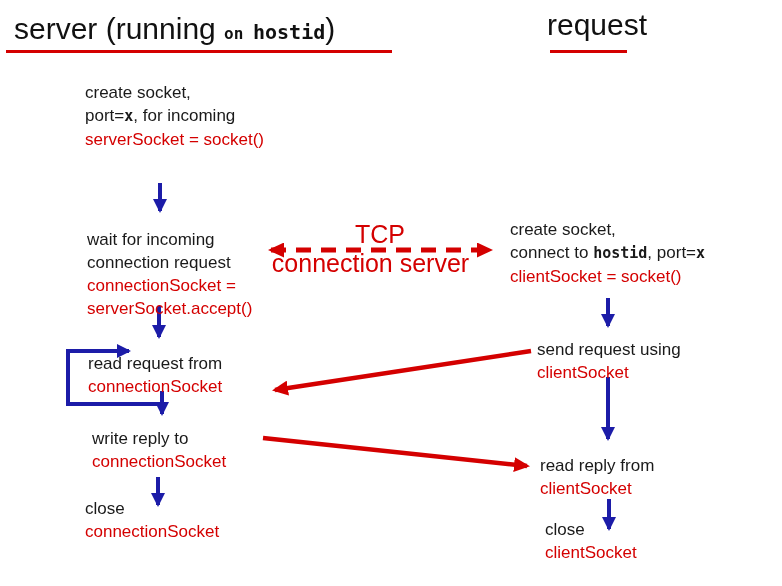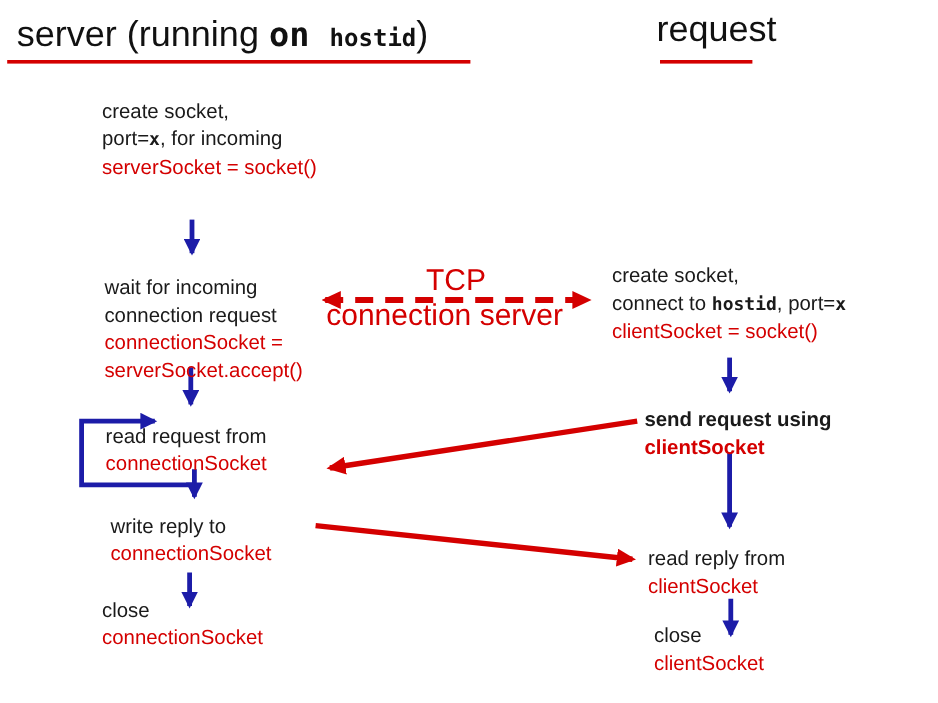--- a/index.html
+++ b/index.html
@@ -19,21 +19,21 @@
   .abs{position:absolute;}
   
   .heading{
     font-size:30px;
     letter-spacing:0px;
     color:#111;
     white-space:nowrap;
   }
   .heading .small-on{
     font-family:"DejaVu Sans Mono",monospace;
-    font-size:28px;
+    font-size:16px;
     font-weight:600;
   }
   .heading .mono-big{
     font-family:"DejaVu Sans Mono",monospace;
     font-size:20px;
     font-weight:600;
   }
   .underline{
     background:var(--red);
     height:3px;
@@ -135,21 +135,21 @@
     <div>close</div>
     <div class="code">connectionSocket</div>
   </div>
 
   <div class="abs tblock" style="left:510px;top:218px;">
     <div>create socket,</div>
     <div><span>connect to </span><span class="mono">hostid</span><span>, port=</span><span class="mono">x</span></div>
     <div class="code">clientSocket = socket()</div>
   </div>
 
-  <div class="abs tblock" style="left:537px;top:338px;font-weight:bold;">
+  <div class="abs tblock" style="left:537px;top:338px;">
     <div>send request using</div>
     <div class="code">clientSocket</div>
   </div>
 
   <div class="abs tblock" style="left:540px;top:454px;">
     <div>read reply from</div>
     <div class="code">clientSocket</div>
   </div>
 
   <div class="abs tblock" style="left:545px;top:518px;">

